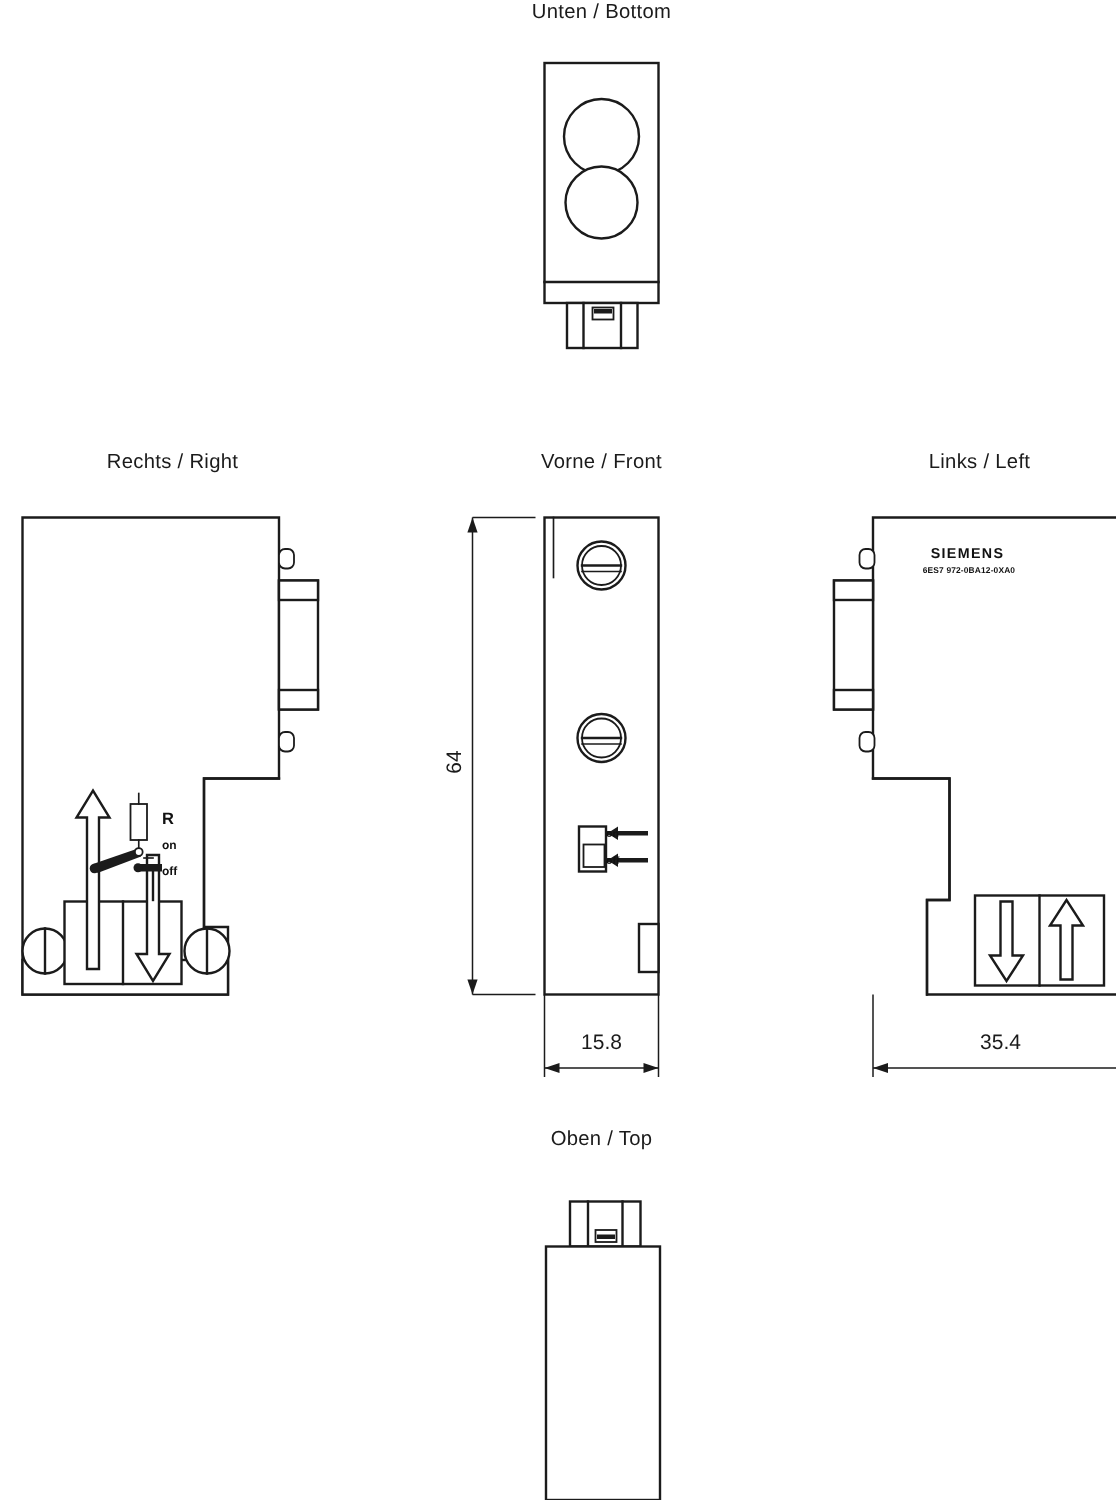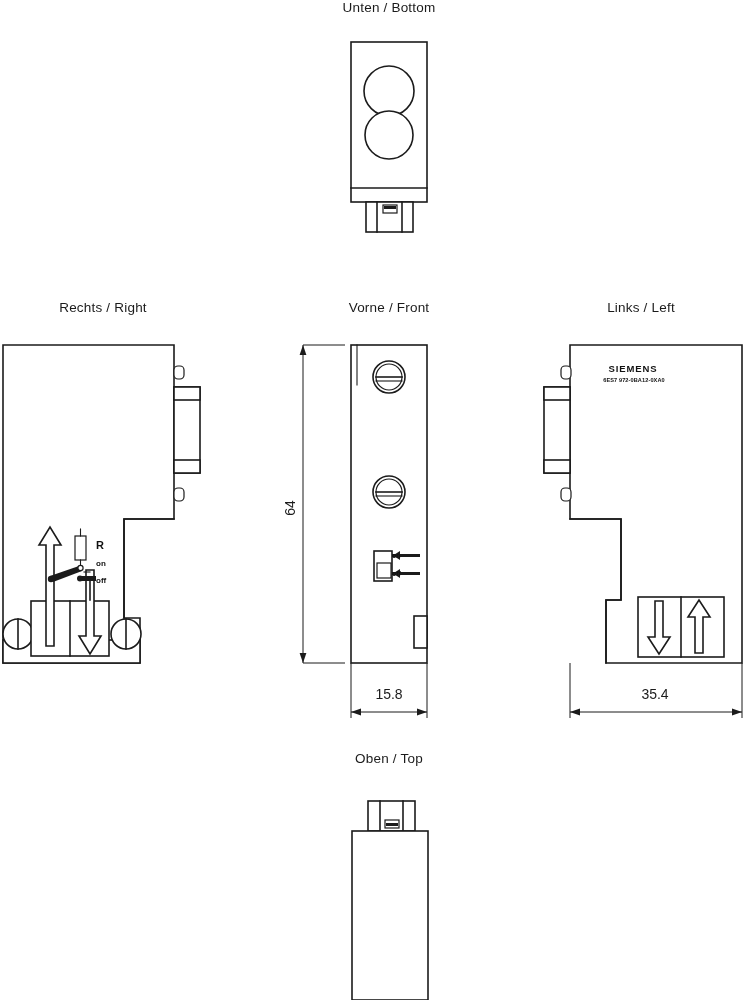--- a/index.html
+++ b/index.html
@@ -10,21 +10,21 @@
   }
   body {
     width: 744px;
     height: 1000px;
     position: relative;
     font-family: "Liberation Sans", sans-serif;
     overflow: hidden;
   }
   #drawing-root {
     position: absolute;
-    left: 0; top: 0;
+    left: 12px; top: 0;
     width: 625px;
     height: 1000px;
   }
   svg.sheet {
     display: block;
     width: 744px;
     height: 1000px;
   }
   .view-caption {
     font-family: "Liberation Sans", sans-serif;

